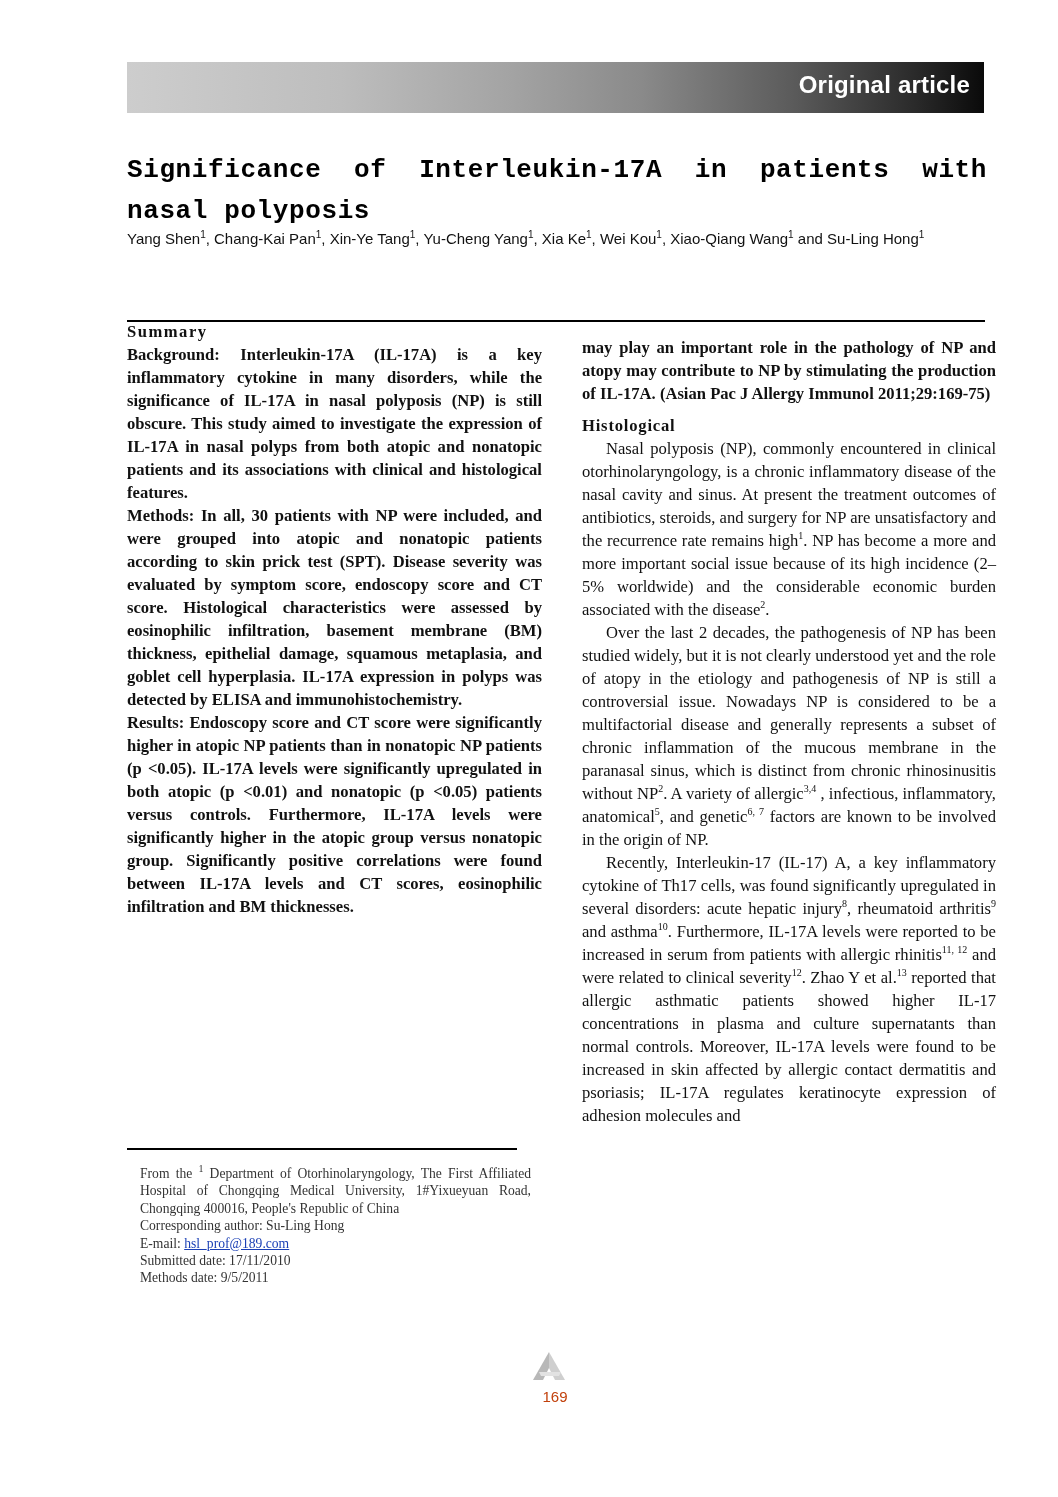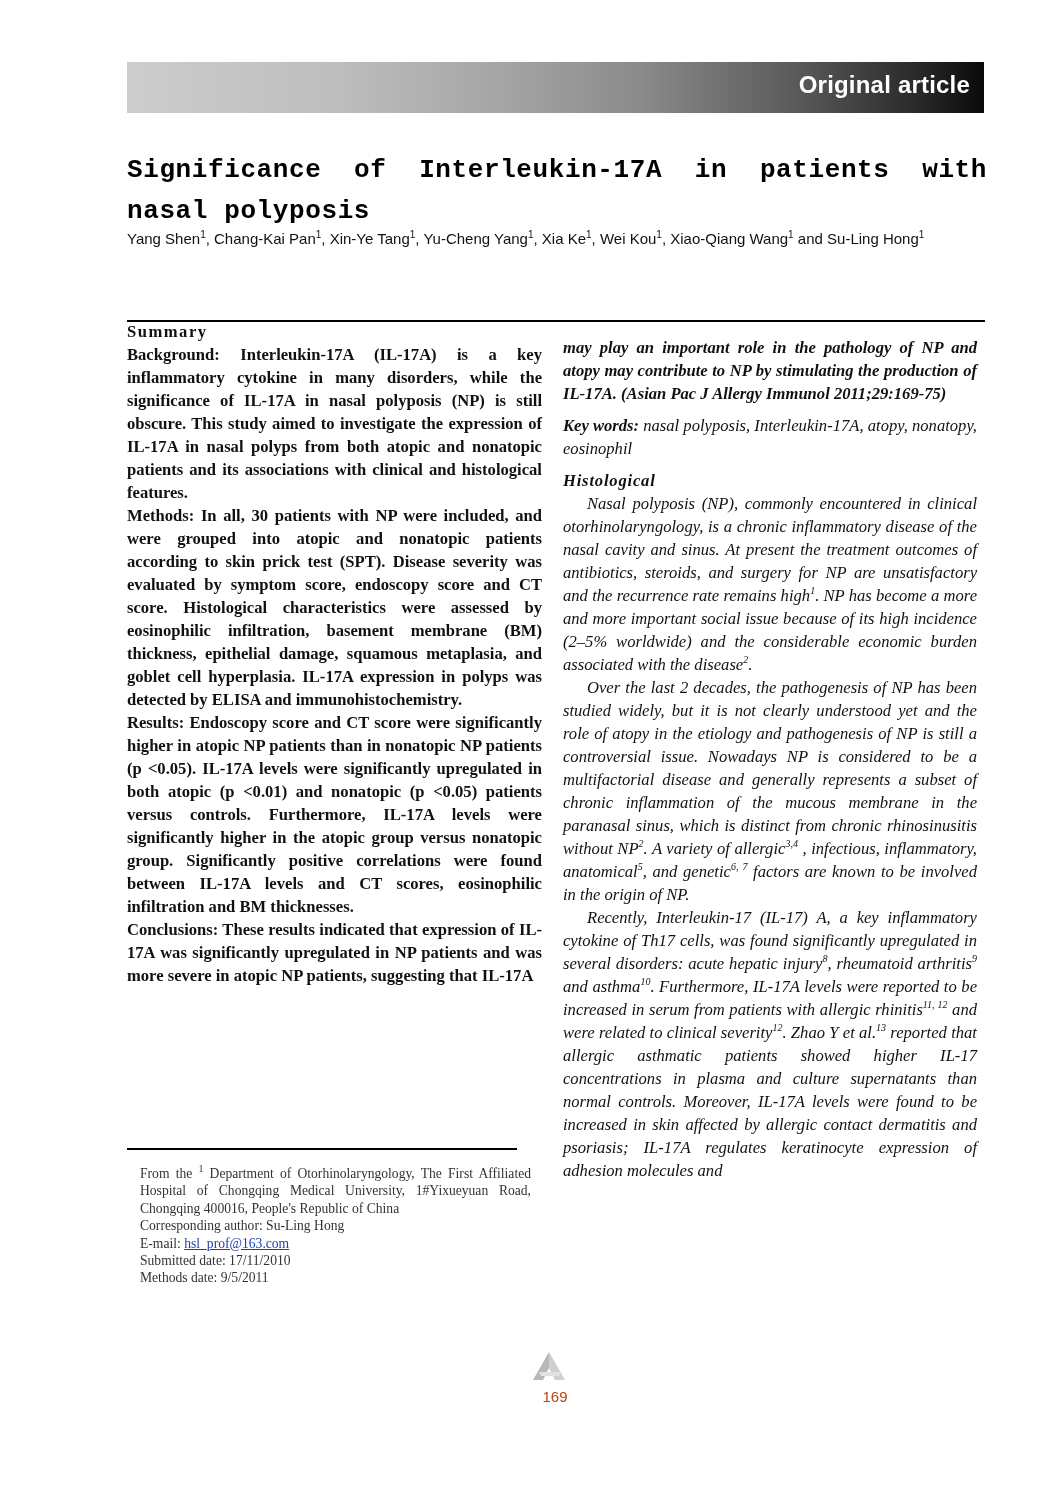--- a/index.html
+++ b/index.html
@@ -22,21 +22,21 @@
     position: absolute; left: 127px; top: 224px; width: 860px;
     font-family: "Liberation Sans", sans-serif; font-weight: normal; font-size: 15px; line-height: 30px; color: #111;
   }
   .authors sup { font-size: 10px; }
   .rule-top { position: absolute; left: 127px; top: 320px; width: 858px; height: 2px; background: #000; }
   .col {
     position: absolute; font-family: "Liberation Serif", serif; font-size: 16.6px; line-height: 23px;
     text-align: justify; color: #111;
   }
   .col-left { left: 127px; top: 320px; width: 415px; }
-  .col-right { left: 563px; top: 336px; width: 414px; font-style: italic; }
+  .col-right { left: 582px; top: 336px; width: 414px; }
   .bold { font-weight: bold; }
   .section-head { font-family: "Liberation Serif", serif; font-weight: bold; font-size: 16.6px; letter-spacing: 1.5px; }
   .para { margin: 0; }
   .indent { text-indent: 24px; }
   .kw { margin-top: 9px; }
   .intro-head { margin-top: 9px; letter-spacing: 0.8px; }
   sup { font-size: 10px; line-height: 0; }
   .rule-bottom { position: absolute; left: 127px; top: 1148px; width: 390px; height: 2px; background: #000; }
   .footnote {
     position: absolute; left: 140px; top: 1165px; width: 391px;
@@ -68,42 +68,36 @@
   <div class="section-head">Summary</div>
   <p class="para bold">
     <span>Background:</span><span> Interleukin-17A (IL-17A) is a key inflammatory cytokine in many disorders, while the significance of IL-17A in nasal polyposis (NP) is still obscure. This study aimed to investigate the expression of IL-17A in nasal polyps from both atopic and nonatopic patients and its associations with clinical and histological features.</span>
   </p>
   <p class="para bold">
     <span>Methods:</span><span> In all, 30 patients with NP were included, and were grouped into atopic and nonatopic patients according to skin prick test (SPT). Disease severity was evaluated by symptom score, endoscopy score and CT score. Histological characteristics were assessed by eosinophilic infiltration, basement membrane (BM) thickness, epithelial damage, squamous metaplasia, and goblet cell hyperplasia. IL-17A expression in polyps was detected by ELISA and immunohistochemistry.</span>
   </p>
   <p class="para bold">
     <span>Results:</span><span> Endoscopy score and CT score were significantly higher in atopic NP patients than in nonatopic NP patients (p &lt;0.05). IL-17A levels were significantly upregulated in both atopic (p &lt;0.01) and nonatopic (p &lt;0.05) patients versus controls. Furthermore, IL-17A levels were significantly higher in the atopic group versus nonatopic group. Significantly positive correlations were found between IL-17A levels and CT scores, eosinophilic infiltration and BM thicknesses.</span>
   </p>
-  <p class="para bold" id="conclusions-left">
-    <span>Conclusions:</span><span id="concl-part1"> These results indicated that expression of IL-17A was significantly upregulated in NP patients and was more severe in atopic NP patients, suggesting that IL-17A</span>
-  </p>
 </div>
 
 <div class="col col-right">
   <p class="para bold" id="concl-part2">may play an important role in the pathology of NP and atopy may contribute to NP by stimulating the production of IL-17A. (Asian Pac J Allergy Immunol 2011;29:169-75)</p>
-  <p class="para kw">
-    <span class="bold">Key words:</span><span> nasal polyposis, Interleukin-17A, atopy, nonatopy, eosinophil</span>
-  </p>
   <div class="section-head intro-head">Histological</div>
   <p class="para indent">Nasal polyposis (NP), commonly encountered in clinical otorhinolaryngology, is a chronic inflammatory disease of the nasal cavity and sinus. At present the treatment outcomes of antibiotics, steroids, and surgery for NP are unsatisfactory and the recurrence rate remains high<sup>1</sup>. NP has become a more and more important social issue because of its high incidence (2–5% worldwide) and the considerable economic burden associated with the disease<sup>2</sup>.</p>
   <p class="para indent">Over the last 2 decades, the pathogenesis of NP has been studied widely, but it is not clearly understood yet and the role of atopy in the etiology and pathogenesis of NP is still a controversial issue. Nowadays NP is considered to be a multifactorial disease and generally represents a subset of chronic inflammation of the mucous membrane in the paranasal sinus, which is distinct from chronic rhinosinusitis without NP<sup>2</sup>. A variety of allergic<sup>3,4</sup> , infectious, inflammatory, anatomical<sup>5</sup>, and genetic<sup>6, 7</sup> factors are known to be involved in the origin of NP.</p>
   <p class="para indent">Recently, Interleukin-17 (IL-17) A, a key inflammatory cytokine of Th17 cells, was found significantly upregulated in several disorders: acute hepatic injury<sup>8</sup>, rheumatoid arthritis<sup>9</sup> and asthma<sup>10</sup>. Furthermore, IL-17A levels were reported to be increased in serum from patients with allergic rhinitis<sup>11, 12</sup> and were related to clinical severity<sup>12</sup>. Zhao Y et al.<sup>13</sup> reported that allergic asthmatic patients showed higher IL-17 concentrations in plasma and culture supernatants than normal controls. Moreover, IL-17A levels were found to be increased in skin affected by allergic contact dermatitis and psoriasis; IL-17A regulates keratinocyte expression of adhesion molecules and</p>
 </div>
 
 <div class="rule-bottom"></div>
 
 <div class="footnote">
   <p><span>From the </span><sup>1</sup><span> Department of Otorhinolaryngology, The First Affiliated Hospital of Chongqing Medical University, 1#Yixueyuan Road, Chongqing 400016, People's Republic of China</span></p>
   <p><span>Corresponding author: </span><span>Su-Ling Hong</span></p>
-  <p><span>E-mail: </span><a>hsl_prof@163.com</a></p>
+  <p><span>E-mail: </span><a>hsl_prof@189.com</a></p>
   <p><span>Submitted date: </span><span>17/11/2010</span></p>
   <p><span>Methods date: </span><span>9/5/2011</span></p>
 </div>
 
 <svg class="logo" viewBox="0 0 36 32">
   <polygon points="18,2 34,30 24,30 18,18" fill="#cfcfcf"></polygon>
   <polygon points="18,2 2,30 12,30 18,18" fill="#b8b8b8"></polygon>
   <polygon points="8,22 30,22 28,26 10,26" fill="#e2e2e2"></polygon>
 </svg>
 <div class="page-num">169</div>

